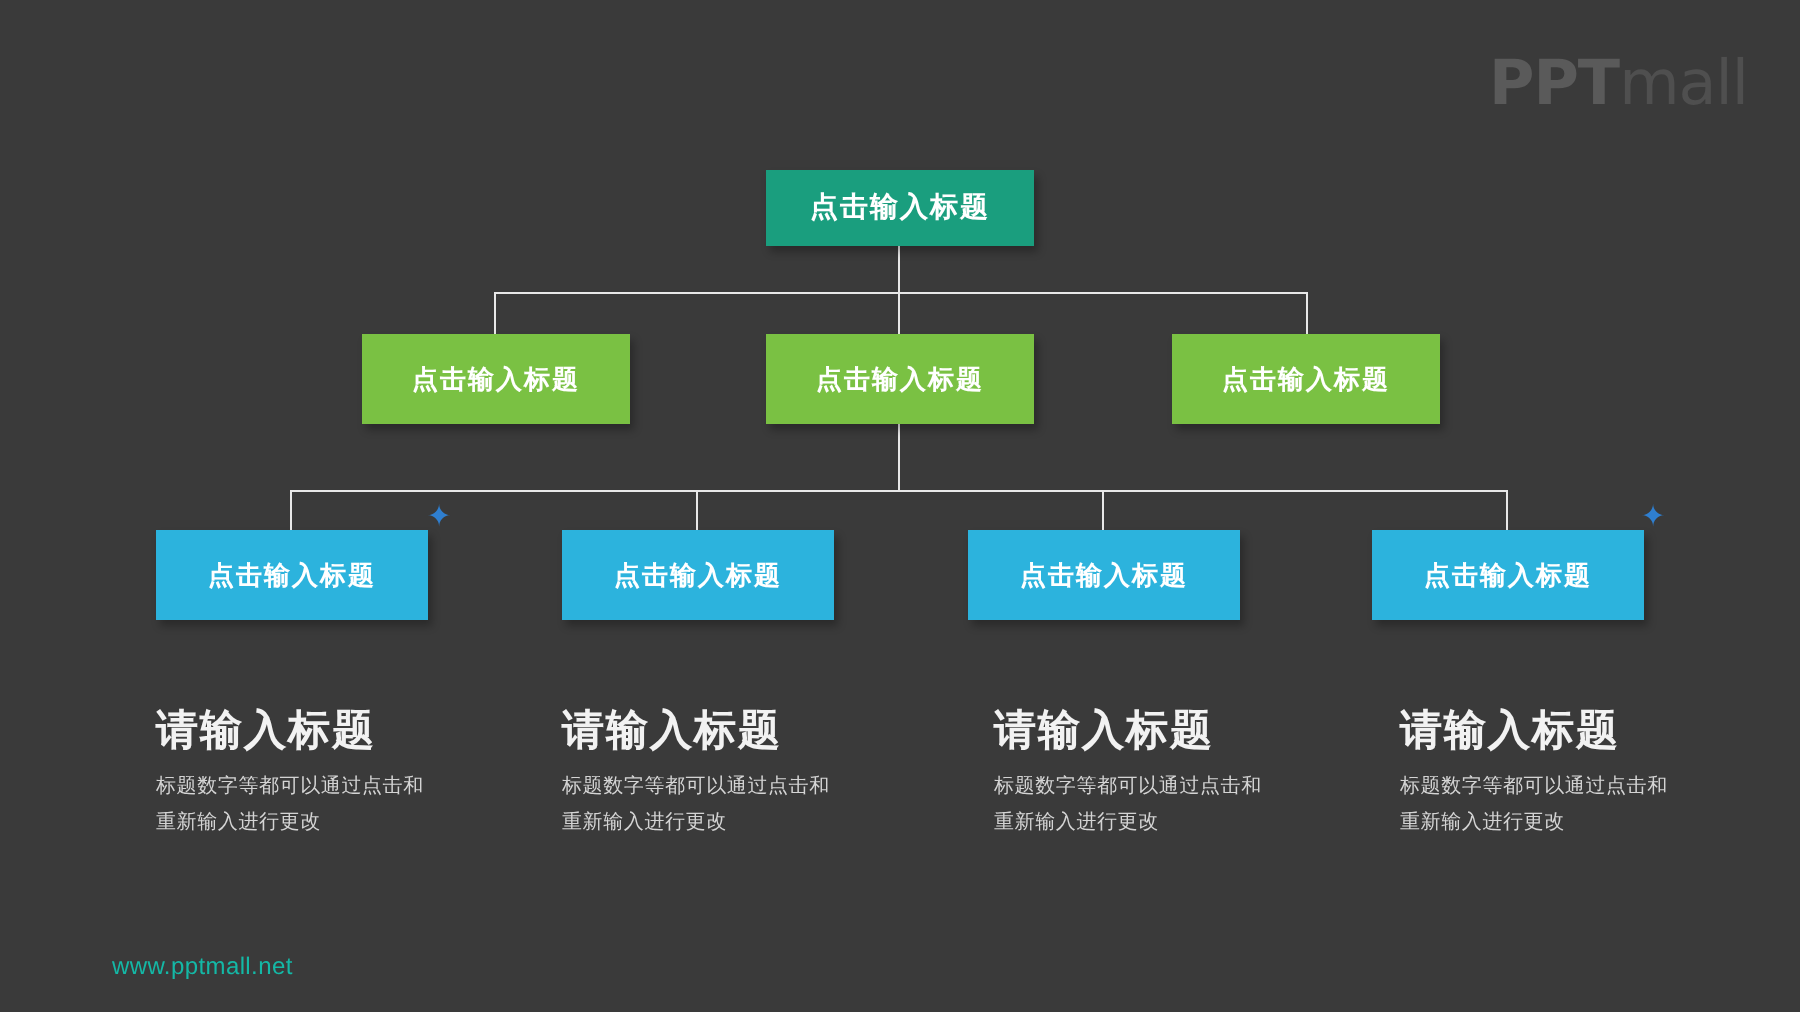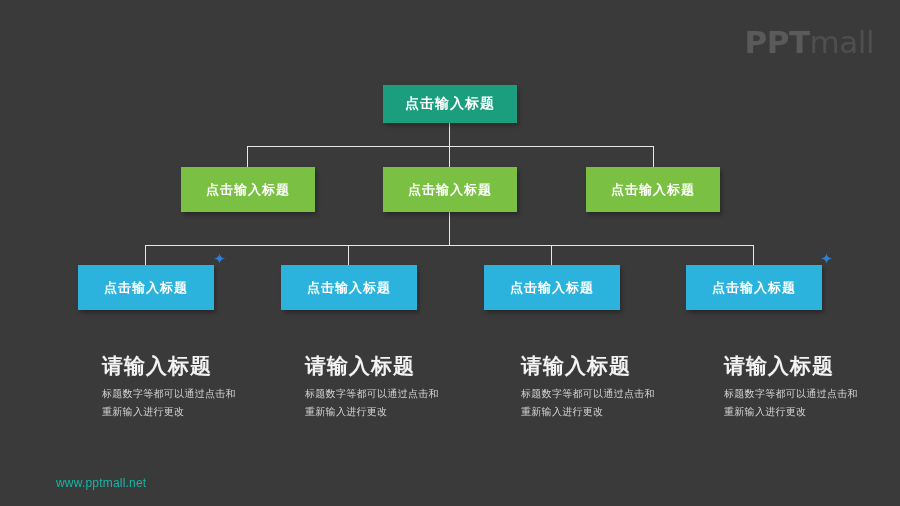--- a/index.html
+++ b/index.html
@@ -82,21 +82,20 @@
     color: #2f7fd0;
     font-size: 15px;
     line-height: 13px;
     text-align: center;
   }
 
   
   .text-block {
     position: absolute;
     width: 190px;
-    margin-left: 24px;
   }
   .text-block .tb-title {
     font-size: 21px;
     font-weight: bold;
     color: #f2f2f2;
     letter-spacing: 1px;
     margin: 0 0 9px 0;
     line-height: 1;
   }
   .text-block .tb-body {

